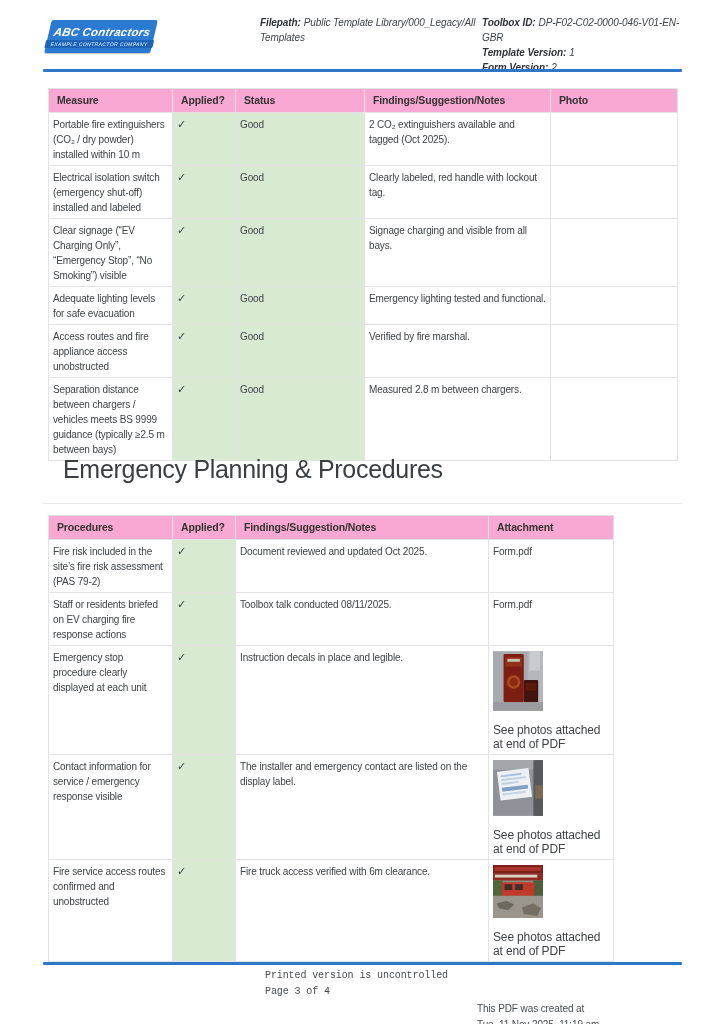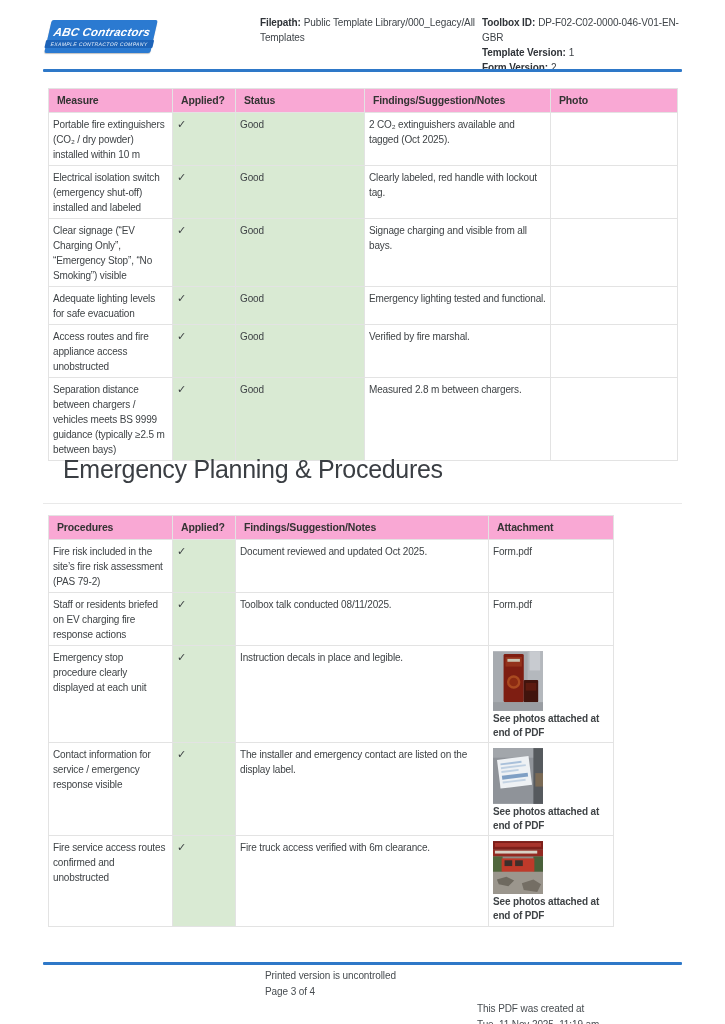--- a/index.html
+++ b/index.html
@@ -15,21 +15,21 @@
     width:100%; height:100%; background:#2b7ad1; border-radius:2px;
     transform:skewX(-13deg); transform-origin:center;
     display:flex; flex-direction:column; justify-content:center; align-items:center;
     box-shadow:0 1px 1px rgba(0,0,0,.25);
   }
   .logo-title { color:#fff; font-weight:bold; font-style:italic; font-size:11.5px; letter-spacing:.2px; }
   .logo-strip {
     margin-top:2px; background:#1d63b8; color:#eaf2fb; font-size:5px; letter-spacing:.4px;
     padding:1px 6px; border-radius:1px; white-space:nowrap;
   }
-  .hdr-block { position:absolute; top:15px; font-size:10px; line-height:15px; letter-spacing:-0.1px; color:#3f4449; }
+  .hdr-block { position:absolute; top:15px; font-size:10px; line-height:15px; letter-spacing:-0.1px; color:#3f4449;font-style:italic; }
   .hdr-filepath { left:260px; width:230px; }
   .hdr-meta { left:482px; width:210px; }
   .hdr-block b { color:#2f3338; margin-right:3px; font-weight:bold; }
   .rule-blue { position:absolute; left:43px; width:639px; height:3px; background:#2e78c8; border-radius:1px; }
   .rule-top { top:69px; }
   
   table { border-collapse:collapse; table-layout:fixed; position:absolute; }
   th, td {
     border:1px solid #e3e3e3; text-align:left; vertical-align:top;
     font-size:10px; letter-spacing:-0.15px; line-height:15px; color:#3f4346;
@@ -41,25 +41,25 @@
   .t-measures { left:48px; top:88px; width:629px; }
   .t-procedures { left:48px; top:515px; width:565px; }
   
   .section-title {
     position:absolute; left:48px; top:455px; font-size:25px; font-weight:400;
     color:#3a3e43; letter-spacing:-0.3px;padding-left:15px;
   }
   .rule-grey { position:absolute; left:43px; top:503px; width:639px; height:1px; background:#e9e9e9; }
   
   .att-photo { display:block; }
-  .att-caption { margin-top:0; font-size:10px; line-height:13.5px; letter-spacing:-0.15px; color:#3f4346;font-weight:bold; }
+  .att-caption { margin-top:12px; font-size:12px; line-height:13.5px; letter-spacing:-0.15px; color:#3f4346; }
   
   .rule-bottom { top:962px; }
   .foot-block { position:absolute; top:968px; font-size:10px; line-height:15.5px; letter-spacing:-0.1px; color:#474c50; }
-  .foot-left { left:265px; }
+  .foot-left { left:265px;font-family:Liberation Mono, monospace; }
   .foot-right { left:477px;margin-top:33px; }
 </style>
 </head>
 <body>
 
 <div class="page">
 
   <div class="logo">
     <div class="logo-shape">
       <div class="logo-title">ABC Contractors</div>

